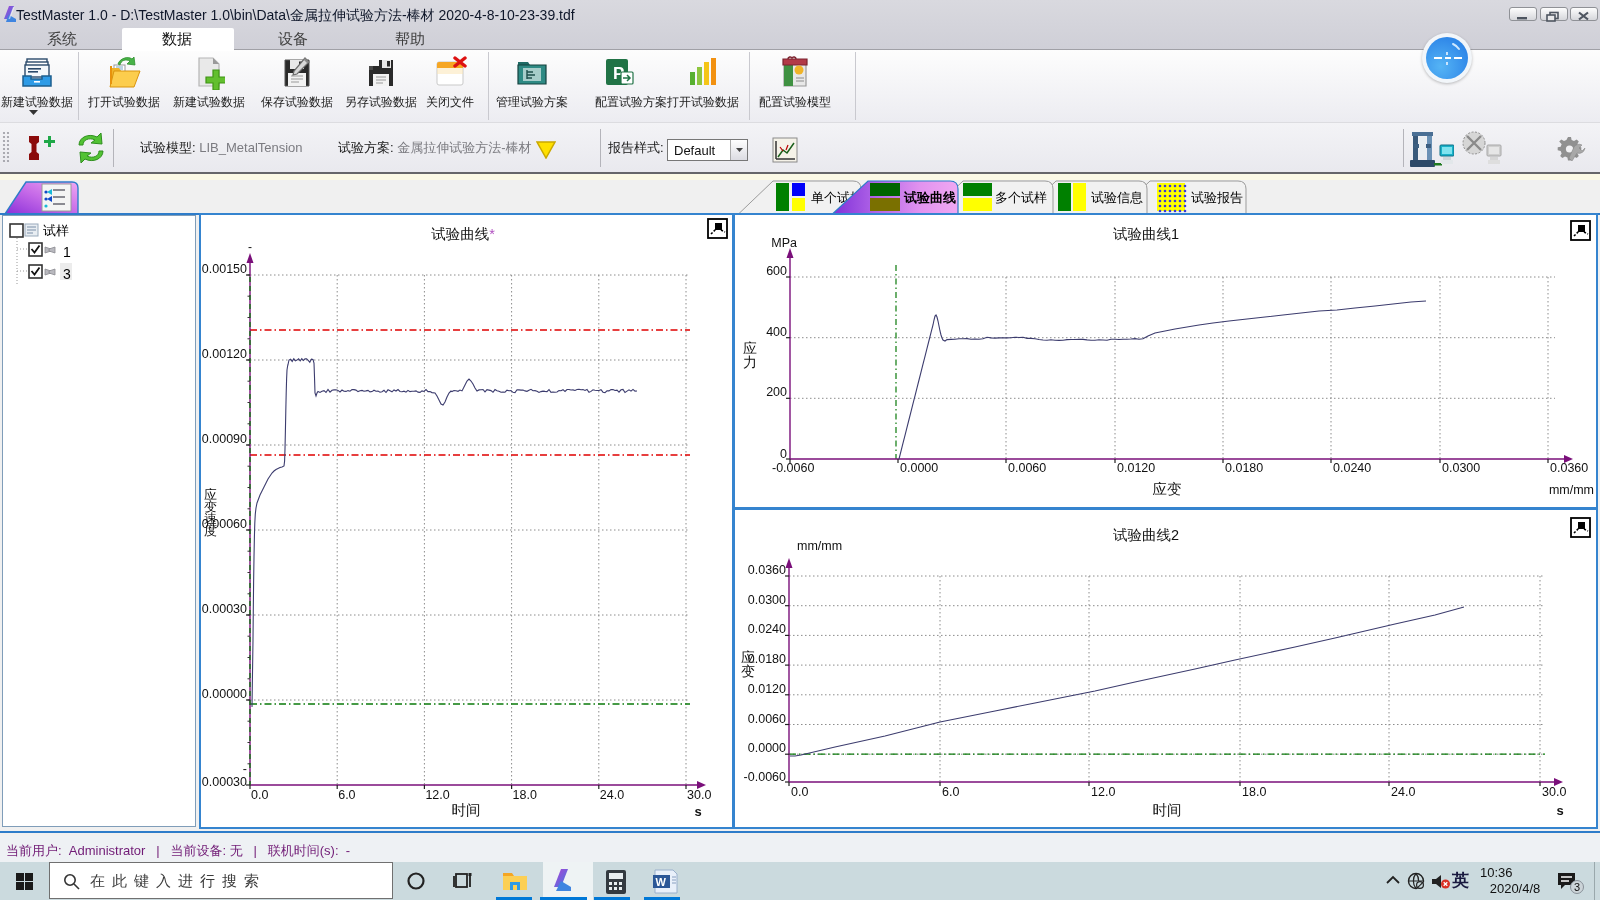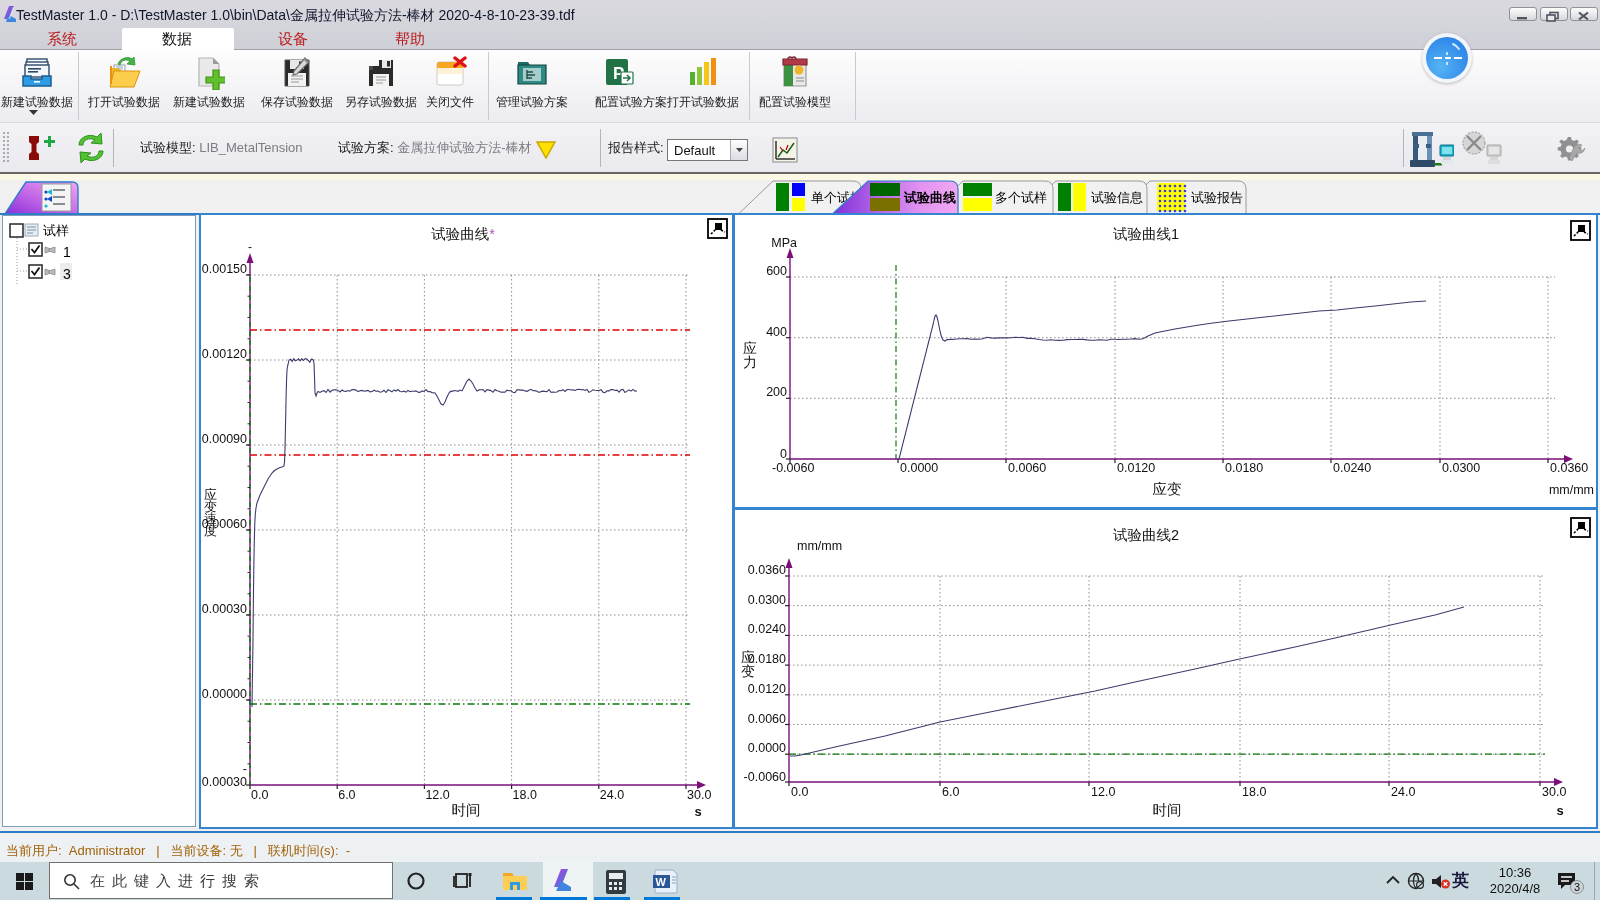--- a/index.html
+++ b/index.html
@@ -1,36 +1,36 @@
 <!DOCTYPE html>
 <html><head><meta charset="utf-8"><style>
 *{margin:0;padding:0;box-sizing:border-box;}
 html,body{width:1600px;height:900px;overflow:hidden;font-family:"Liberation Sans",sans-serif;}
 body{position:relative;background:#f0f0f0;}
 .abs{position:absolute;}
 .titlebar{left:0;top:0;width:1600px;height:50px;background:linear-gradient(#d9d9df,#cfcfd7);}
 .apptitle{left:16px;top:7px;font-size:14px;font-weight:normal;color:#0f172a;}
 .winbtn{top:7px;width:28px;height:14px;border:1px solid #8f9196;border-radius:3px;background:linear-gradient(#fdfdfd,#d6d7db);color:#4e5560;text-align:center;}
-.menu{top:30px;font-size:15px;color:#b91c1c;z-index:4;}
+.menu{top:30px;font-size:15px;color:#404040;z-index:4;}
 .activetab{left:122px;top:28px;width:112px;height:23px;background:#fff;border-radius:2px 2px 0 0;z-index:3;}
 .toolbar{left:0;top:49px;width:1600px;height:74px;background:linear-gradient(#fdfdfd,#ececf1);border-bottom:1px solid #dcdce0;border-top:1px solid #a0a0a6;}
 .tlabel{font-size:12px;line-height:12px;color:#1a1a1a;white-space:nowrap;position:absolute;top:46px;transform:translateX(-50%);}
 .ticon{position:absolute;top:6px;transform:translateX(-50%);}
 .tsep{top:2px;width:1px;height:68px;background:#c9c9cf;}
 .row2{left:0;top:123px;width:1600px;height:49px;background:linear-gradient(#f3f3f6,#e9e9ee);}
 .r2sep{top:6px;width:1px;height:38px;background:#b4b4ba;}
 .r2lab{top:16px;font-size:13px;color:#1a1a1a;white-space:nowrap;}
 .r2val{color:#7b7b80;}
 .darkline{left:0;top:172px;width:1600px;height:2px;background:#66666a;}
 .cream{left:0;top:174px;width:1600px;height:6px;background:#fbf9e6;}
 .tabzone{left:0;top:180px;width:1600px;height:33px;background:#f0f0f0;}
 .blueline{left:0;top:213px;width:1600px;height:2px;background:#2e7cc9;}
 .panel{position:absolute;background:#fff;border:2px solid #3584cf;}
 svg text{font-family:"Liberation Sans",sans-serif;}
-.statusbar{left:0;top:836px;width:1600px;height:26px;background:#eef1f4;font-size:13px;color:#a16207;}
+.statusbar{left:0;top:836px;width:1600px;height:26px;background:#eef1f4;font-size:13px;color:#701a75;}
 .taskbar{left:0;top:862px;width:1600px;height:38px;background:#cbdade;}
 .tray{font-size:13px;color:#111;}
 .ul{position:absolute;top:35px;height:3px;background:#0078d7;}
 </style></head><body>
 <div class="abs titlebar"></div>
 
 <svg class="abs" style="left:3px;top:5px" width="18" height="19" viewBox="0 0 18 19">
  <defs>
       <linearGradient id="lg" x1="0" y1="0" x2="1" y2="1">
         <stop offset="0" stop-color="#b03ed6"></stop>
@@ -640,21 +640,21 @@
       <circle cx="13" cy="13" r="4" fill="#cbdade"></circle>
       <circle cx="13" cy="13" r="3.4" fill="none" stroke="#222" stroke-width="1.2"></circle>
       <path d="M10.8 15.4 L15.4 10.8" stroke="#222" stroke-width="1.2"></path>
     </svg>
  <svg class="abs" style="left:1431px;top:11px" width="22" height="17" viewBox="0 0 22 17">
       <path d="M1 6 h4 l5 -4 v13 l-5 -4 h-4 Z" fill="#222"></path>
       <circle cx="14.5" cy="11" r="4.5" fill="#d93025"></circle>
       <path d="M12.7 9.2 l3.6 3.6 M16.3 9.2 l-3.6 3.6" stroke="#fff" stroke-width="1.3"></path>
     </svg>
  <div class="abs" style="left:1452px;top:7px;font-size:17px;font-weight:bold;color:#1a1a40;">英</div>
- <div class="abs tray" style="left:1480px;top:3px;width:70px;text-align:center;">10:36</div>
+ <div class="abs tray" style="left:1480px;top:3px;width:70px;text-align:left;">10:36</div>
  <div class="abs tray" style="left:1480px;top:19px;width:70px;text-align:center;">2020/4/8</div>
  <svg class="abs" style="left:1557px;top:10px" width="28" height="22" viewBox="0 0 28 22">
   <path d="M1 1 h17 v12 h-10 l-4 4 v-4 h-3 Z" fill="#1a1a1a"></path>
   <path d="M4 5 h11 M4 9 h8" stroke="#fff" stroke-width="1.6"></path>
   <circle cx="20" cy="15" r="6.5" fill="#ccd4d8" stroke="#889098"></circle>
   <text x="20" y="19.2" font-size="11" text-anchor="middle" fill="#111" font-family="Liberation Sans">3</text>
  </svg>
  <div class="abs" style="left:1594px;top:0;width:1px;height:38px;background:#9aa8ac;"></div>
 </div>
 

